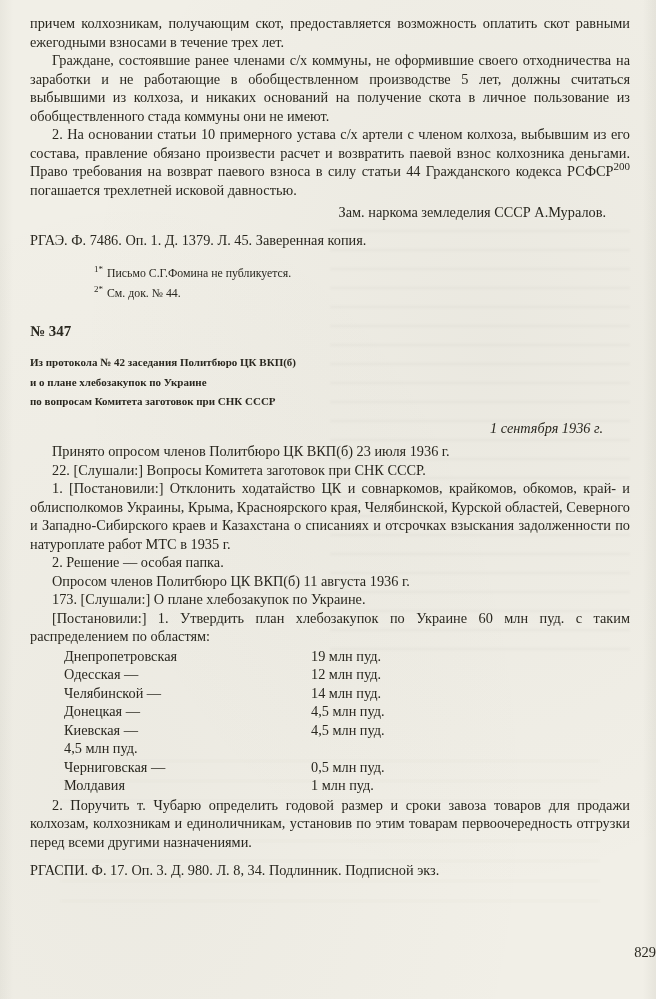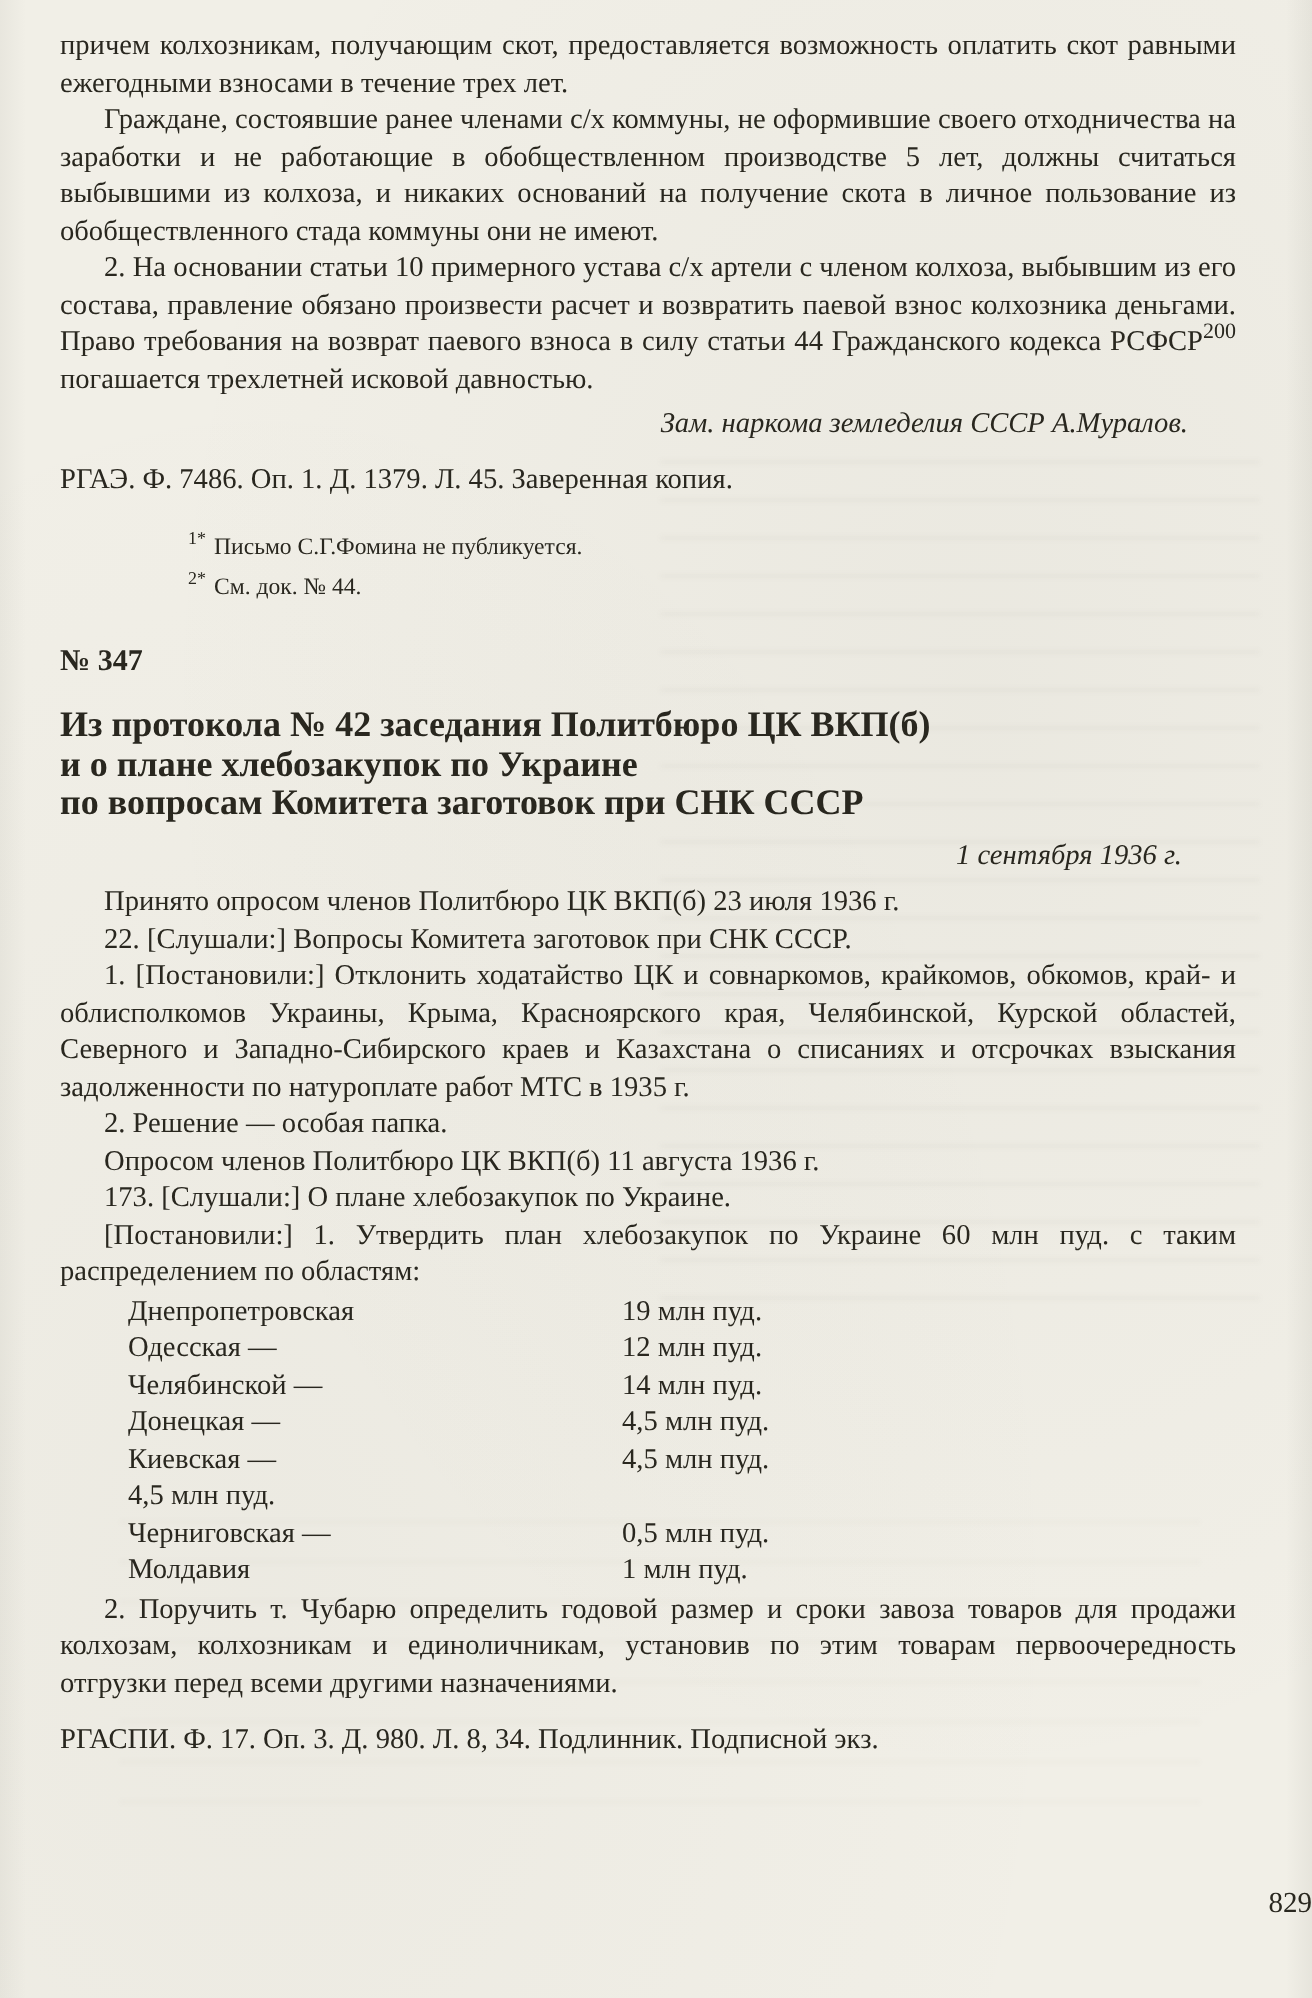--- a/index.html
+++ b/index.html
@@ -36,38 +36,37 @@
     background: repeating-linear-gradient(180deg,
       rgba(125,122,108,0.10) 0 2px, transparent 2px 19px);
   }
   .bleed-b {
     left: 60px; top: 760px; width: 540px; height: 160px;
     background: repeating-linear-gradient(180deg,
       rgba(125,122,108,0.07) 0 2px, transparent 2px 20px);
   }
   .text-block {
     position: relative;
-    padding: 14px 38px 0 30px;
+    padding: 14px 26px 0 30px;
     font-size: 14.3px;
     line-height: 18.5px;
   }
   p { margin: 0; }
   .para {
     text-align: justify;
     text-indent: 22px;
   }
   .noindent { text-indent: 0; }
   sup.endnote {
     font-size: 11px;
     line-height: 0;
   }
   .signature {
     margin: 4px 24px 0 0;
     text-align: right;
-    font-style: italic;
     text-indent: 0;
   }
   .archive {
     margin-top: 9px;
     text-indent: 0;
     text-align: left;
   }
   .footnotes {
     margin-top: 12px;
     padding-left: 64px;
@@ -79,21 +78,21 @@
     font-size: 9px;
     margin-right: 4px;
   }
   .doc-number {
     margin: 20px 0 0;
     font-size: 15px;
     font-weight: bold;
   }
   .doc-title {
     margin: 13px 0 0;
-    font-size: 18px;
+    font-size: 11px;
     font-weight: bold;
     line-height: 19.5px;
   }
   .doc-date {
     margin: 7px 27px 0 0;
     text-align: right;
     font-style: italic;
     text-indent: 0;
     font-family: Liberation Serif, serif;
   }

